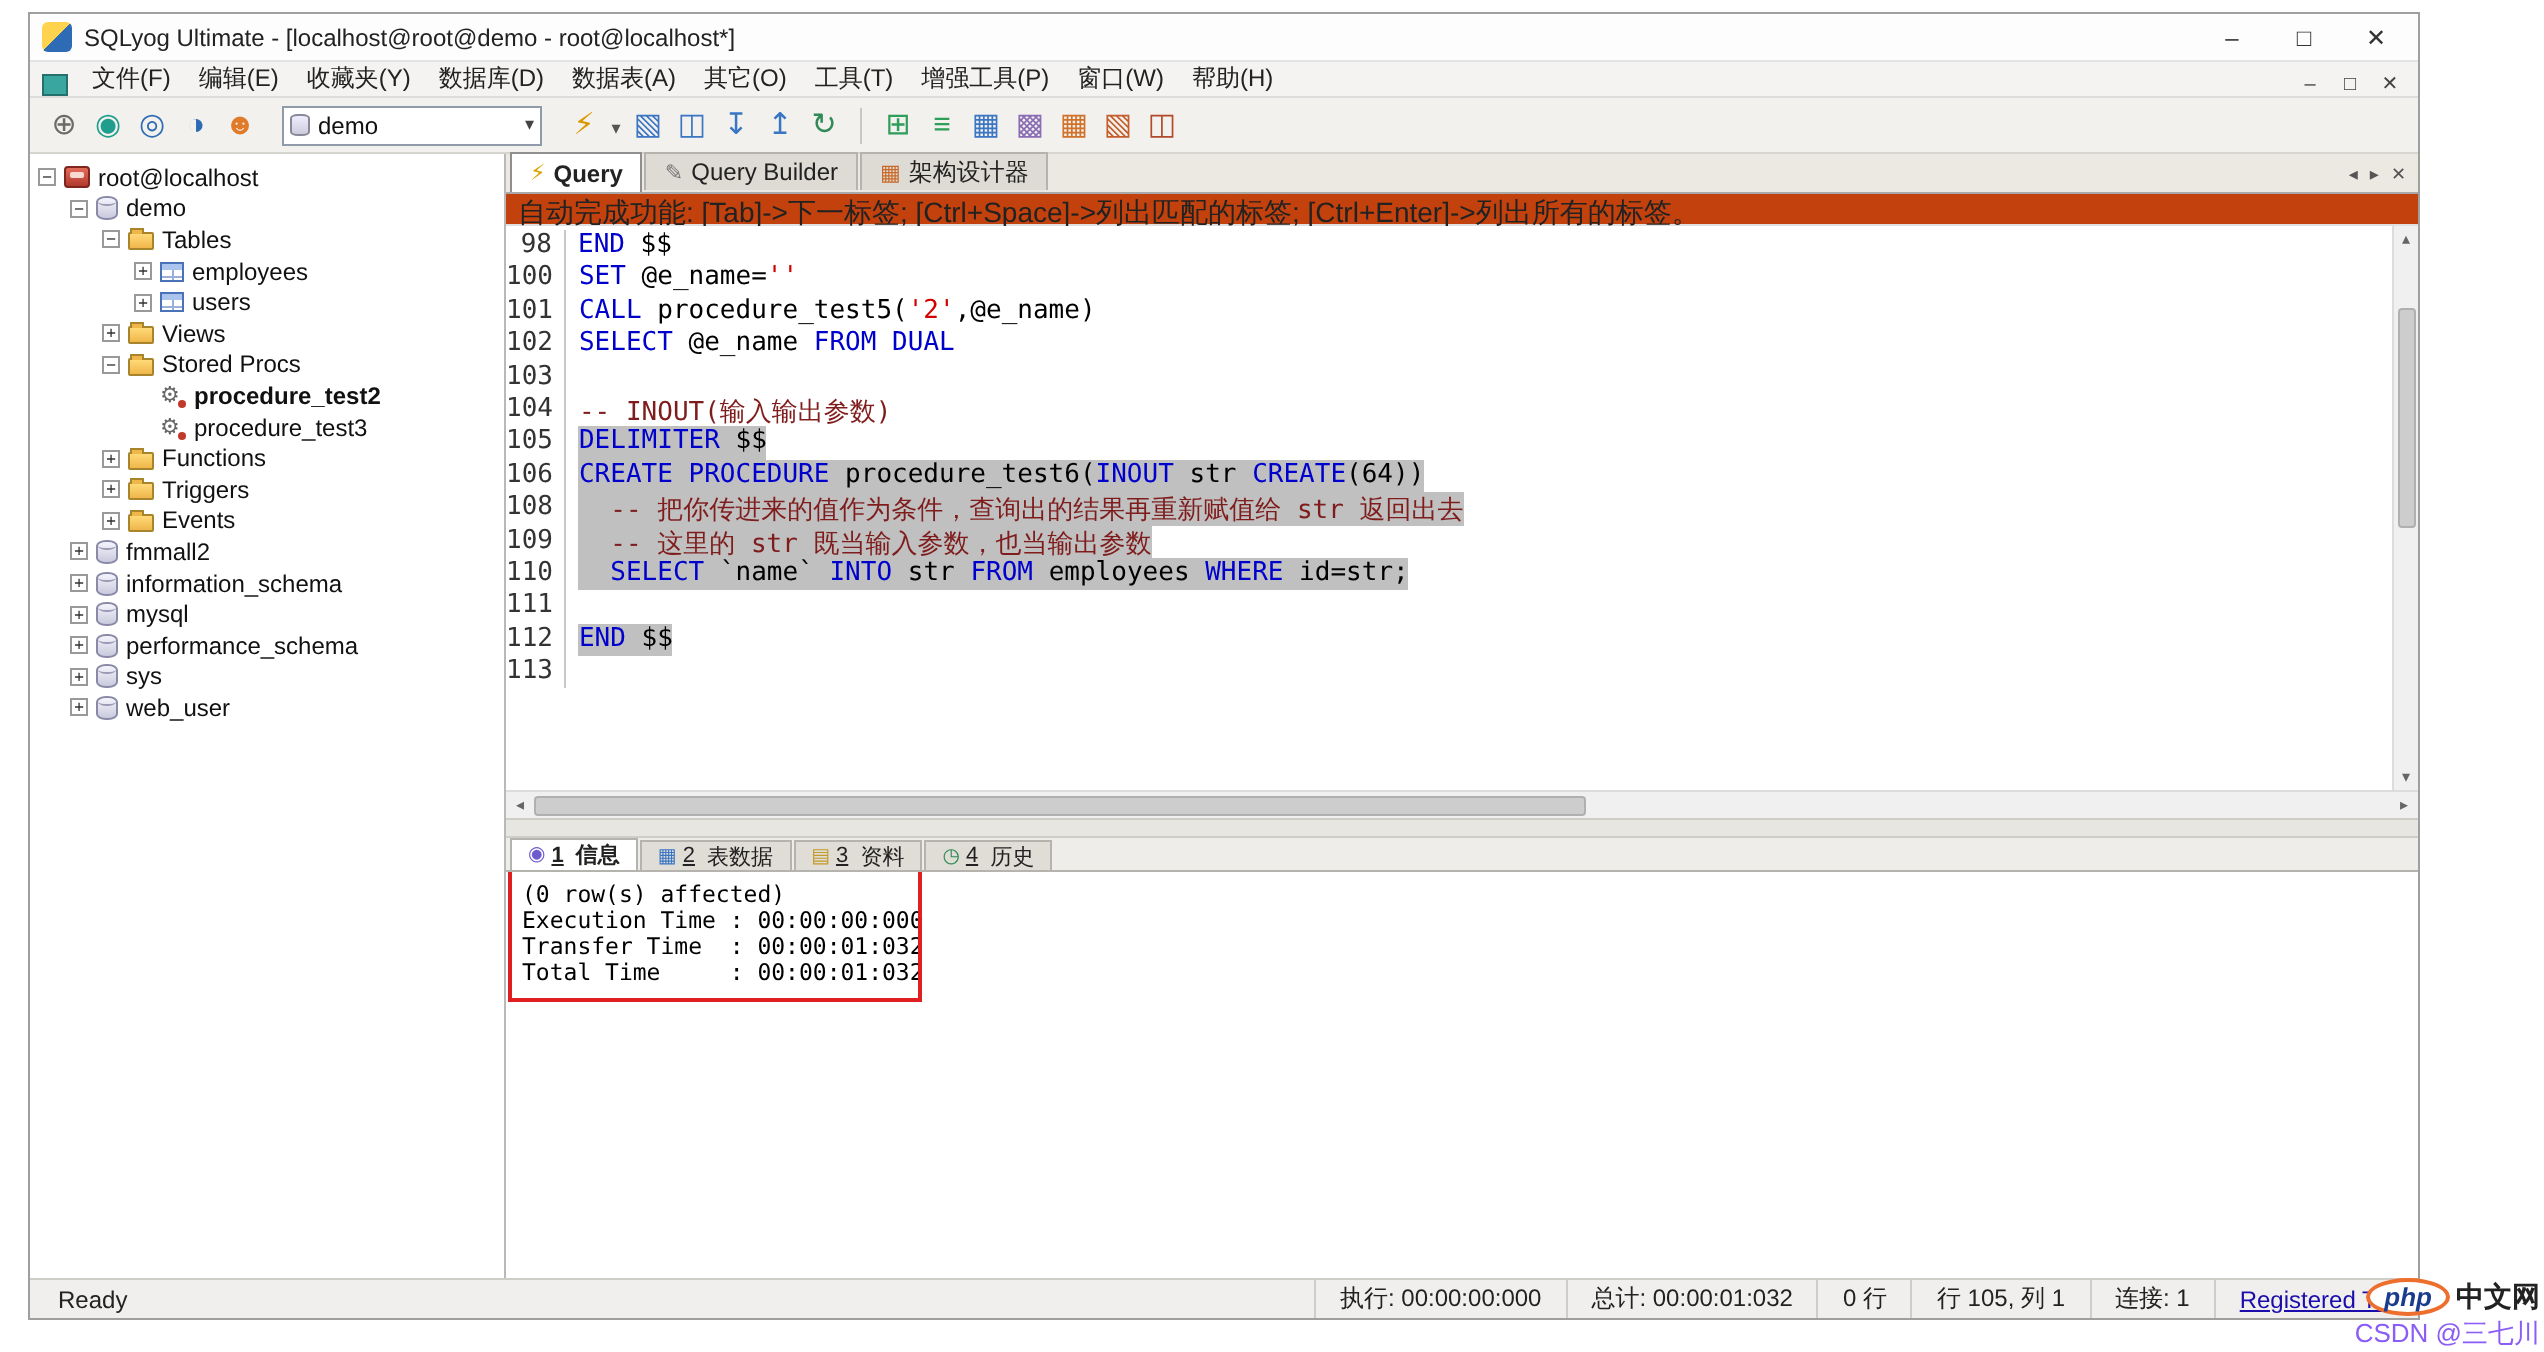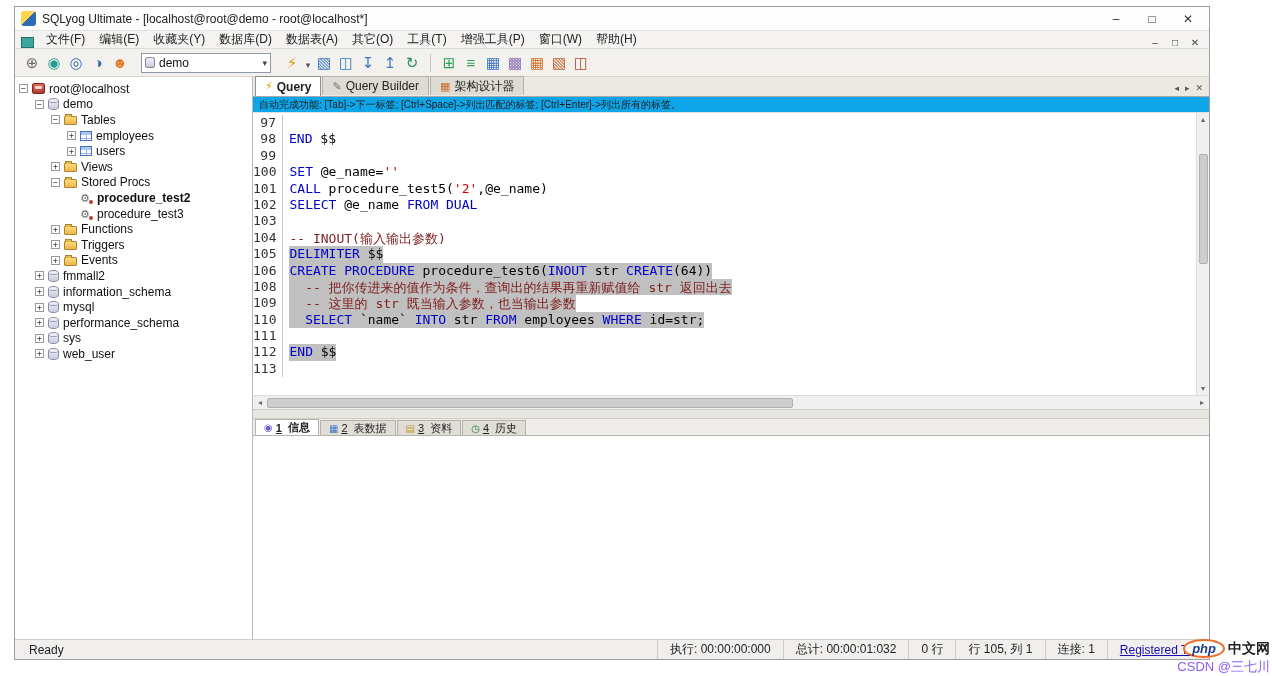--- a/index.html
+++ b/index.html
@@ -53,21 +53,21 @@
 
   .content{flex:1 1 auto;display:flex;flex-direction:column;min-width:0;background:#fff}
   
   .tabstrip{height:20px;background:#ece9e3;border-bottom:1px solid #a8a8a8;display:flex;align-items:flex-end;padding:0 2px;flex:0 0 auto}
   .tab{display:flex;align-items:center;gap:4px;font-size:12px;color:#222;padding:2px 9px;border:1px solid #b5b3ae;border-bottom:none;background:#dedbd4;margin-right:1px;height:19px;cursor:default}
   .tab.active{background:#fff;font-weight:bold;height:20px;border-color:#8f8f8f}
   .tabicon{font-size:11px}
   .tabnav{margin-left:auto;display:flex;gap:6px;align-items:center;padding:0 4px 3px 0}
   .tabnav span{font-size:9px;color:#555}
 
-  .hintbar{height:16px;font-size:10px;color:#222;padding:1px 6px;border-bottom:1px solid #e0e0e0;white-space:nowrap;flex:0 0 auto;background:#0ea5e9}
+  .hintbar{height:16px;font-size:14px;color:#222;padding:1px 6px;border-bottom:1px solid #e0e0e0;white-space:nowrap;flex:0 0 auto;background:#c2410c}
 
   
   .editorwrap{flex:0 0 282px;display:flex;min-height:0}
   .editor{flex:1 1 auto;overflow:hidden;font-family:"DejaVu Sans Mono","Liberation Mono",monospace;font-size:13px;background:#fff;padding-top:2px}
   .eline{height:16.4px;display:flex;white-space:pre}
   .lno{flex:0 0 30px;text-align:right;padding-right:6px;color:#333;border-right:1px solid #c8c8c8;font-size:13px}
   .lcode{display:inline-block;margin-left:6px}
   .lcode.sel{background:#c0c0c0}
   .tk-kw{color:#0000cc}
   .tk-pl{color:#000}
@@ -261,23 +261,21 @@
             <span>◂</span>
             <span>▸</span>
             <span>✕</span>
           </span>
         </div>
 
         <div class="hintbar">自动完成功能: [Tab]-&gt;下一标签; [Ctrl+Space]-&gt;列出匹配的标签; [Ctrl+Enter]-&gt;列出所有的标签。</div>
 
         <div class="editorwrap">
           <div class="editor" id="editor">
-              <div class="eline"><span class="lno">97</span><span class="lcode"></span></div>
               <div class="eline"><span class="lno">98</span><span class="lcode"><span class="tk-kw">END</span><span class="tk-pl"> $$</span></span></div>
-              <div class="eline"><span class="lno">99</span><span class="lcode"></span></div>
               <div class="eline"><span class="lno">100</span><span class="lcode"><span class="tk-kw">SET</span><span class="tk-pl"> @e_name=</span><span class="tk-str">''</span></span></div>
               <div class="eline"><span class="lno">101</span><span class="lcode"><span class="tk-kw">CALL</span><span class="tk-pl"> procedure_test5(</span><span class="tk-str">'2'</span><span class="tk-pl">,@e_name)</span></span></div>
               <div class="eline"><span class="lno">102</span><span class="lcode"><span class="tk-kw">SELECT</span><span class="tk-pl"> @e_name </span><span class="tk-kw">FROM</span><span class="tk-pl"> </span><span class="tk-kw">DUAL</span></span></div>
               <div class="eline"><span class="lno">103</span><span class="lcode"></span></div>
               <div class="eline"><span class="lno">104</span><span class="lcode"><span class="tk-cm">-- INOUT(输入输出参数)</span></span></div>
               <div class="eline"><span class="lno">105</span><span class="lcode sel"><span class="tk-kw">DELIMITER</span><span class="tk-pl"> $$</span></span></div>
               <div class="eline"><span class="lno">106</span><span class="lcode sel"><span class="tk-kw">CREATE PROCEDURE</span><span class="tk-pl"> procedure_test6(</span><span class="tk-kw">INOUT</span><span class="tk-pl"> str </span><span class="tk-kw">CREATE</span><span class="tk-pl">(64))</span></span></div>
               <div class="eline"><span class="lno">108</span><span class="lcode sel"><span class="tk-cm">  -- 把你传进来的值作为条件，查询出的结果再重新赋值给 str 返回出去</span></span></div>
               <div class="eline"><span class="lno">109</span><span class="lcode sel"><span class="tk-cm">  -- 这里的 str 既当输入参数，也当输出参数</span></span></div>
               <div class="eline"><span class="lno">110</span><span class="lcode sel"><span class="tk-pl">  </span><span class="tk-kw">SELECT</span><span class="tk-pl"> `name` </span><span class="tk-kw">INTO</span><span class="tk-pl"> str </span><span class="tk-kw">FROM</span><span class="tk-pl"> employees </span><span class="tk-kw">WHERE</span><span class="tk-pl"> id=str;</span></span></div>
@@ -318,20 +316,27 @@
               <span class="rtnum">3</span>
               <span class="rtlabel">&nbsp;资料</span>
             </span>
             <span class="rtab">
               <span class="rticon" style="color: rgb(46, 139, 87);">◷</span>
               <span class="rtnum">4</span>
               <span class="rtlabel">&nbsp;历史</span>
             </span>
           </div>
 
+        <div class="results">
+          <pre id="messages">(0 row(s) affected)
+Execution Time : 00:00:00:000
+Transfer Time  : 00:00:01:032
+Total Time     : 00:00:01:032</pre>
+          <div class="redbox"></div>
+        </div>
       </div>
     </div>
 
     <div class="statusbar">
       <span>Ready</span>
       <div class="stright" id="stseg">
           <span class="stitem">执行: 00:00:00:000</span>
           <span class="stitem">总计: 00:00:01:032</span>
           <span class="stitem">0 行</span>
           <span class="stitem">行 105, 列 1</span>

